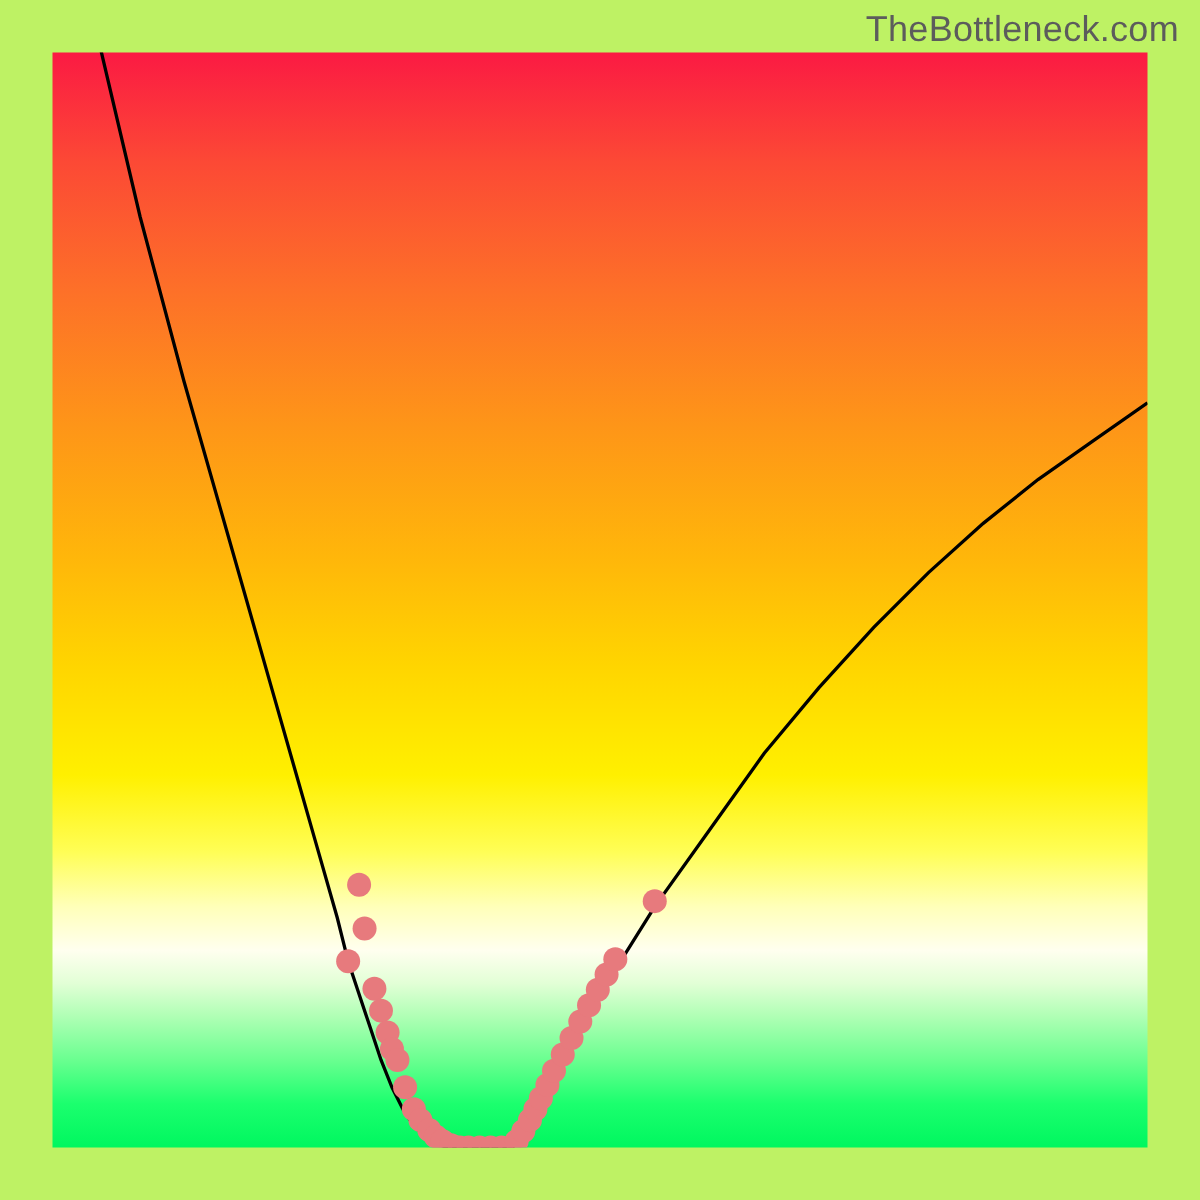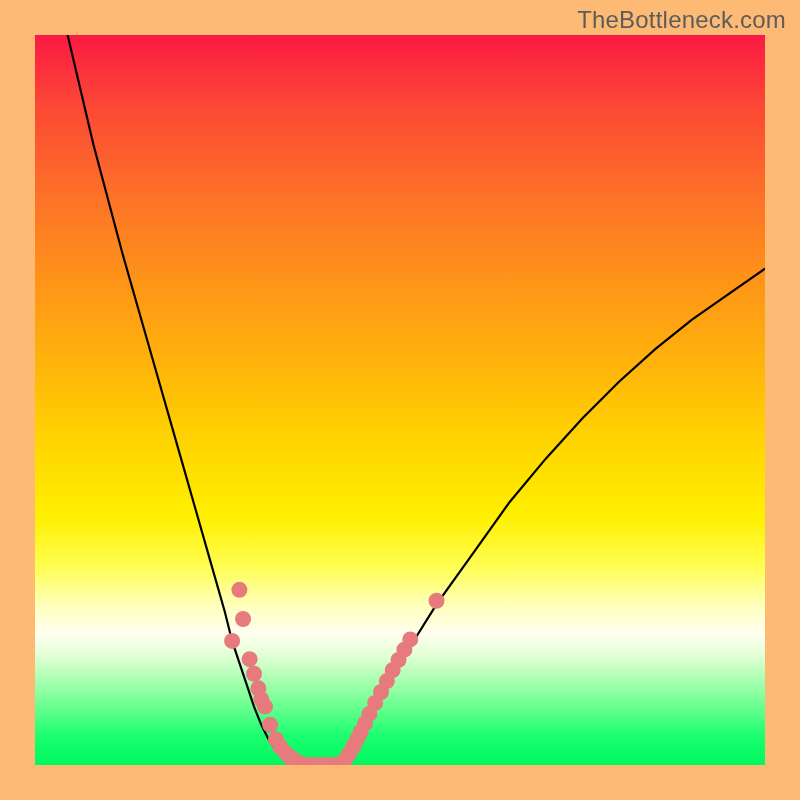--- a/index.html
+++ b/index.html
@@ -8,21 +8,21 @@
     width: 800px;
     height: 800px;
     overflow: hidden;
     font-family: Arial, Helvetica, sans-serif;
     background: #000;
   }
   .frame {
     position: relative;
     width: 800px;
     height: 800px;
-    background: #fdba74;
+    background: #bef264;
   }
   .plot-area {
     position: absolute;
     left: 35px;
     top: 35px;
     width: 730px;
     height: 730px;
     background: linear-gradient(to bottom,
       #fb1a43 0%,
       #fc4935 10%,

